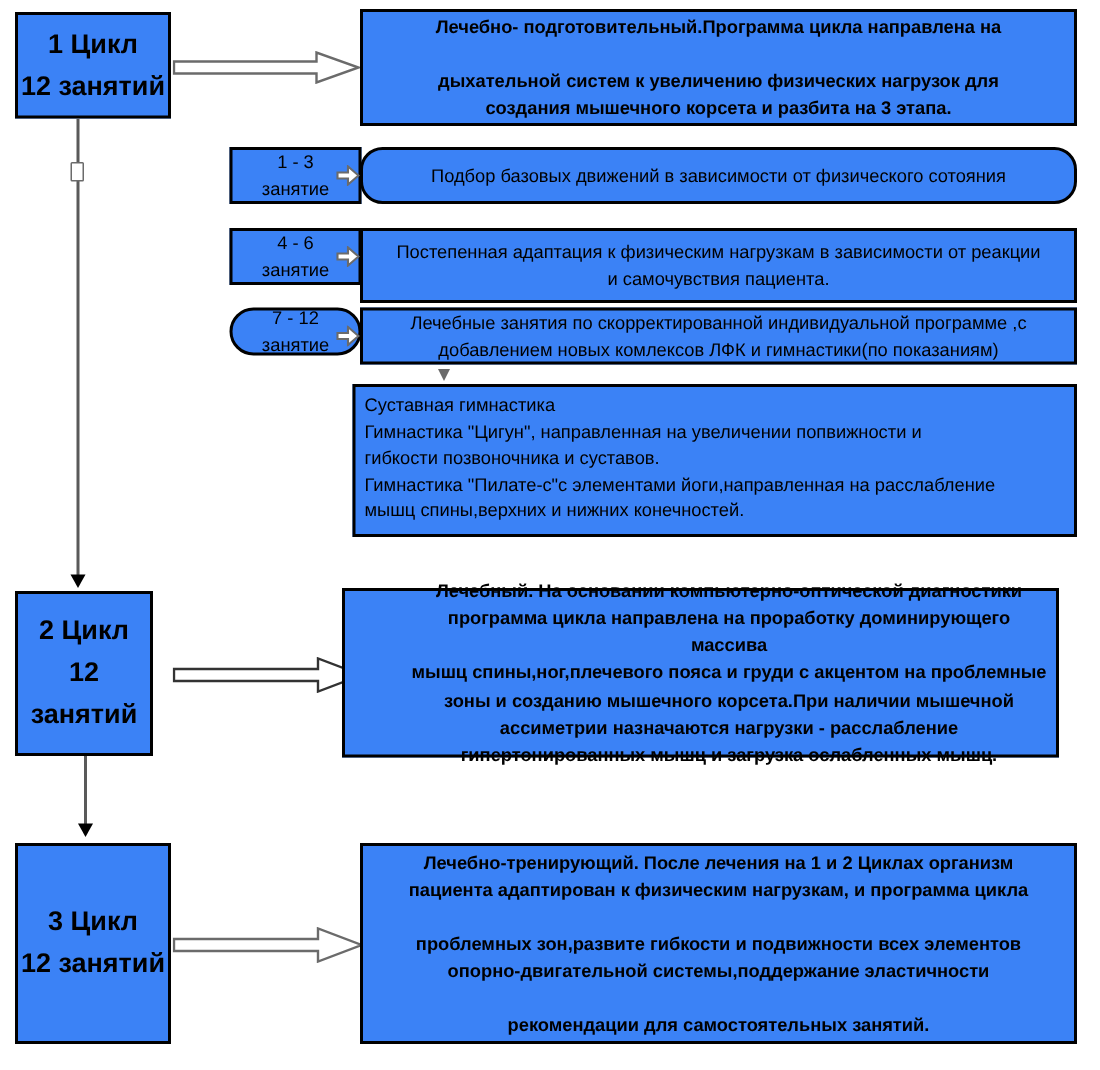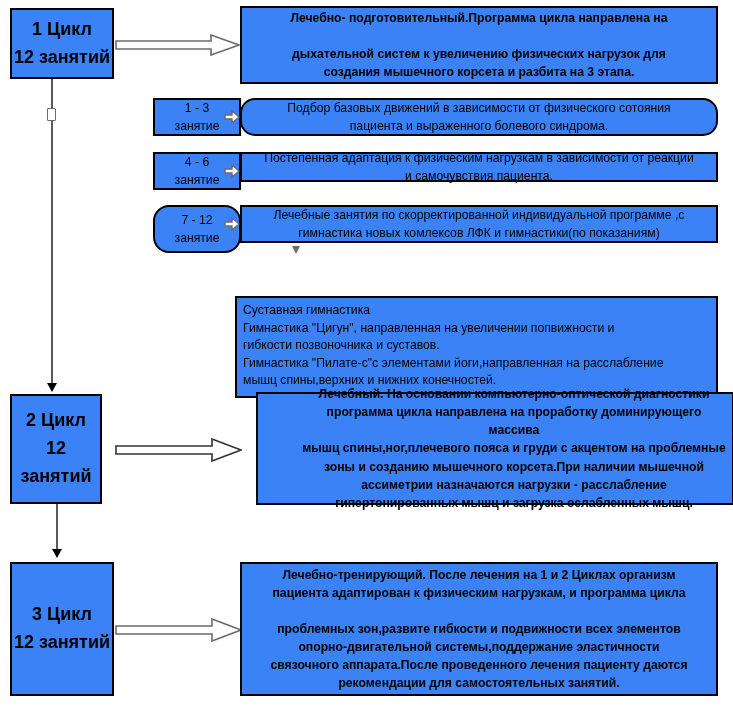--- a/index.html
+++ b/index.html
@@ -47,21 +47,20 @@
   }
   .stage-box .rng { display: block; }
   .stage-box .lbl { display: block; }
   .plain-box {
     font-size: 12.2px;
     line-height: 1.44;
     align-items: flex-start;
     justify-content: flex-start;
     text-align: left;
     padding: 4px 6px;
-    margin-top: 40px;
   }
   .plain-box .ln { display: block; white-space: nowrap; }
 
   
   .vline {
     position: absolute;
     width: 2px;
     background: #5a5a5a;
   }
 
@@ -131,53 +130,52 @@
     <span class="lbl">занятие</span>
   </div>
   <div class="smallarrow" style="left:224px; top:110px; width:16px; height:14px;">
     <svg width="16" height="14" viewBox="0 0 16 14">
       <path d="M1,5 L8,5 L8,1 L15,7 L8,13 L8,9 L1,9 Z" fill="#ffffff" stroke="#6b6b6b" stroke-width="1.4"></path>
     </svg>
   </div>
   <div class="box desc-box" style="left:240px; top:98px; width:478px; height:38px; font-weight:normal;border-radius:15px;">
     <div>
       <span>Подбор базовых движений в зависимости от физического сотояния</span><br>
-      <span>пациента и выраженного болевого синдрома.</span>
     </div>
   </div>
 
   <div class="box stage-box" style="left:133px; top:152px; width:88px; height:38px;">
     <span class="rng">4 - 6</span>
     <span class="lbl">занятие</span>
   </div>
   <div class="smallarrow" style="left:224px; top:164px; width:16px; height:14px;">
     <svg width="16" height="14" viewBox="0 0 16 14">
       <path d="M1,5 L8,5 L8,1 L15,7 L8,13 L8,9 L1,9 Z" fill="#ffffff" stroke="#6b6b6b" stroke-width="1.4"></path>
     </svg>
   </div>
-  <div class="box desc-box" style="left:240px; top:152px; width:478px; height:30px; font-weight:normal;text-align:center;">
+  <div class="box desc-box" style="left:240px; top:152px; width:478px; height:50px; font-weight:normal;text-align:center;">
     <div>
       <span>Постепенная адаптация к физическим нагрузкам в зависимости от реакции</span><br>
       <span>и самочувствия пациента.</span>
     </div>
   </div>
 
-  <div class="box stage-box" style="left:133px; top:205px; width:88px; height:48px;border-radius:16px;">
+  <div class="box stage-box" style="left:133px; top:205px; width:88px; height:32px;border-radius:16px;">
     <span class="rng">7 - 12</span>
     <span class="lbl">занятие</span>
   </div>
   <div class="smallarrow" style="left:224px; top:217px; width:16px; height:14px;">
     <svg width="16" height="14" viewBox="0 0 16 14">
       <path d="M1,5 L8,5 L8,1 L15,7 L8,13 L8,9 L1,9 Z" fill="#ffffff" stroke="#6b6b6b" stroke-width="1.4"></path>
     </svg>
   </div>
   <div class="box desc-box" style="left:240px; top:205px; width:478px; height:38px; font-weight:normal;">
     <div>
       <span>Лечебные занятия по скорректированной индивидуальной программе ,с</span><br>
-      <span>гимнастика новых комлексов ЛФК и гимнастики(по показаниям)</span>
+      <span>добавлением новых комлексов ЛФК и гимнастики(по показаниям)</span>
     </div>
   </div>
 
   <div class="vtip-hollow" style="left:292px; top:246px;"></div>
 
   <div class="box plain-box" style="left:235px; top:256px; width:483px; height:102px;">
     <div>
       <span class="ln">Суставная гимнастика</span>
       <span class="ln">Гимнастика "Цигун",  направленная на увеличении попвижности и</span>
       <span class="ln">гибкости позвоночника и суставов.</span>
@@ -192,21 +190,21 @@
       <span>12 занятий</span>
     </div>
   </div>
 
   <div class="blockarrow" style="left:115px; top:438px; width:127px; height:24px;">
     <svg width="127" height="24" viewBox="0 0 127 24">
       <path d="M1,8 L97,8 L97,1 L126,12 L97,23 L97,16 L1,16 Z" fill="#ffffff" stroke="#333333" stroke-width="1.6"></path>
     </svg>
   </div>
 
-  <div class="box desc-box" style="left:256px; top:392px; width:478px; height:113px;padding-left:44px;">
+  <div class="box desc-box" style="left:228px; top:392px; width:478px; height:113px;padding-left:44px;">
     <div>
       <span>Лечебный. На основании компьютерно-оптической диагностики</span><br>
       <span>программа цикла направлена на проработку доминирующего массива</span><br>
       <span>мышц спины,ног,плечевого пояса и груди с акцентом на проблемные</span><br>
       <span>зоны и созданию мышечного корсета.При наличии мышечной</span><br>
       <span>ассиметрии назначаются нагрузки - расслабление</span><br>
       <span>гипертонированных мышц и загрузка ослабленных мышц.</span>
     </div>
   </div>
 
@@ -226,18 +224,18 @@
     </svg>
   </div>
 
   <div class="box desc-box" style="left:240px; top:562px; width:478px; height:134px;">
     <div>
       <span>Лечебно-тренирующий. После лечения на 1 и 2 Циклах организм</span><br>
       <span>пациента адаптирован к физическим нагрузкам, и программа цикла</span><br>
       <br>
       <span>проблемных зон,развите гибкости и подвижности всех элементов</span><br>
       <span>опорно-двигательной системы,поддержание эластичности</span><br>
-      <span>связочного аппарата.После проведенного лечения пациенту даются</span><br>
+      <br>
       <span>рекомендации для самостоятельных занятий.</span>
     </div>
   </div>
 
 </div>
 
 </body></html>

